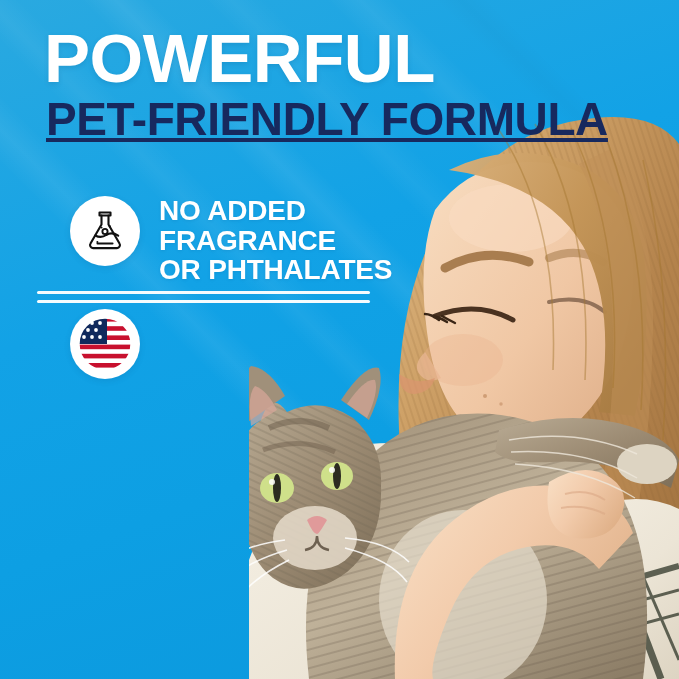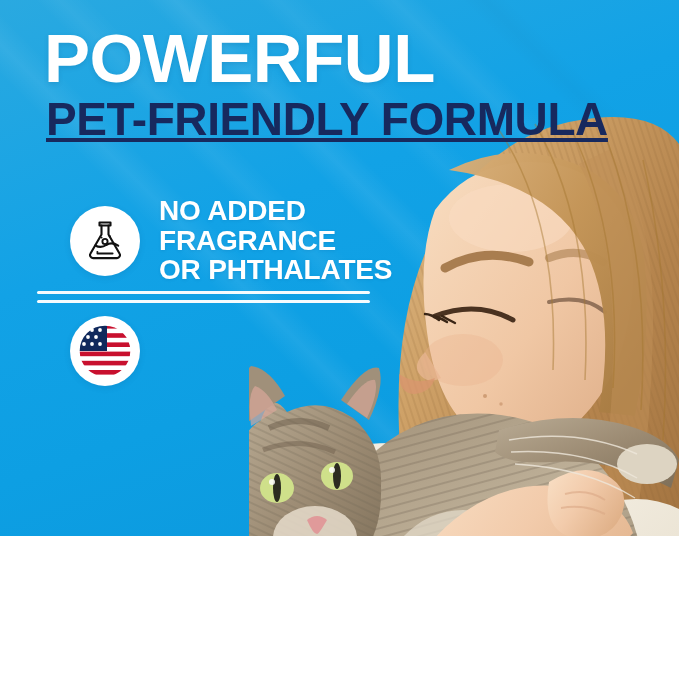--- a/index.html
+++ b/index.html
@@ -3,21 +3,21 @@
 <meta charset="utf-8">
 <style>
   html, body {
     margin: 0;
     padding: 0;
     background: #ffffff;
   }
   .banner {
     position: relative;
     width: 679px;
-    height: 536px;
+    height: 679px;
     overflow: hidden;
     font-family: "Liberation Sans", sans-serif;
     background: linear-gradient(160deg, #2aa9e0 0%, #12a2e6 38%, #0d9fe3 62%, #0b97dc 100%);
   }
   
   .streaks {
     position: absolute;
     inset: 0;
     background:
       linear-gradient(45deg, rgba(255,255,255,0) 38%, rgba(255,255,255,0.065) 40.5%, rgba(255,255,255,0) 43%),
@@ -70,21 +70,20 @@
   
   .features {
     position: absolute;
     left: 0;
     top: 196px;
     width: 420px;
     z-index: 6;
   }
   .feature {
     display: flex;
-    align-items: center;
     padding-left: 70px;
     min-height: 84px;
   }
   .feature-icon {
     width: 70px;
     height: 70px;
     border-radius: 50%;
     background: #ffffff;
     flex: 0 0 70px;
     display: flex;

